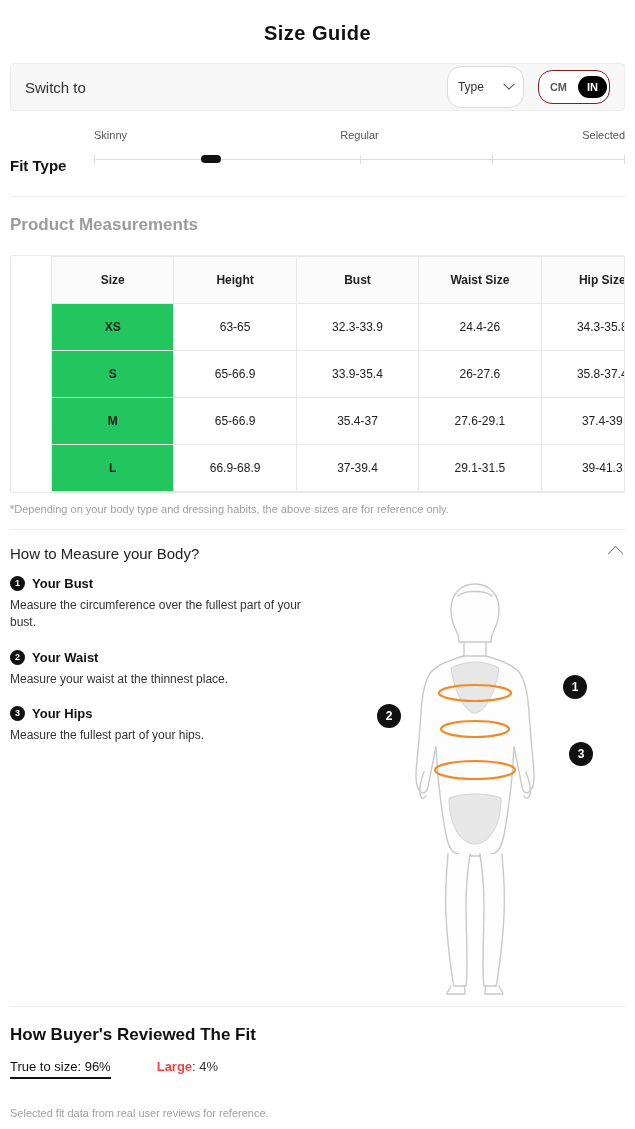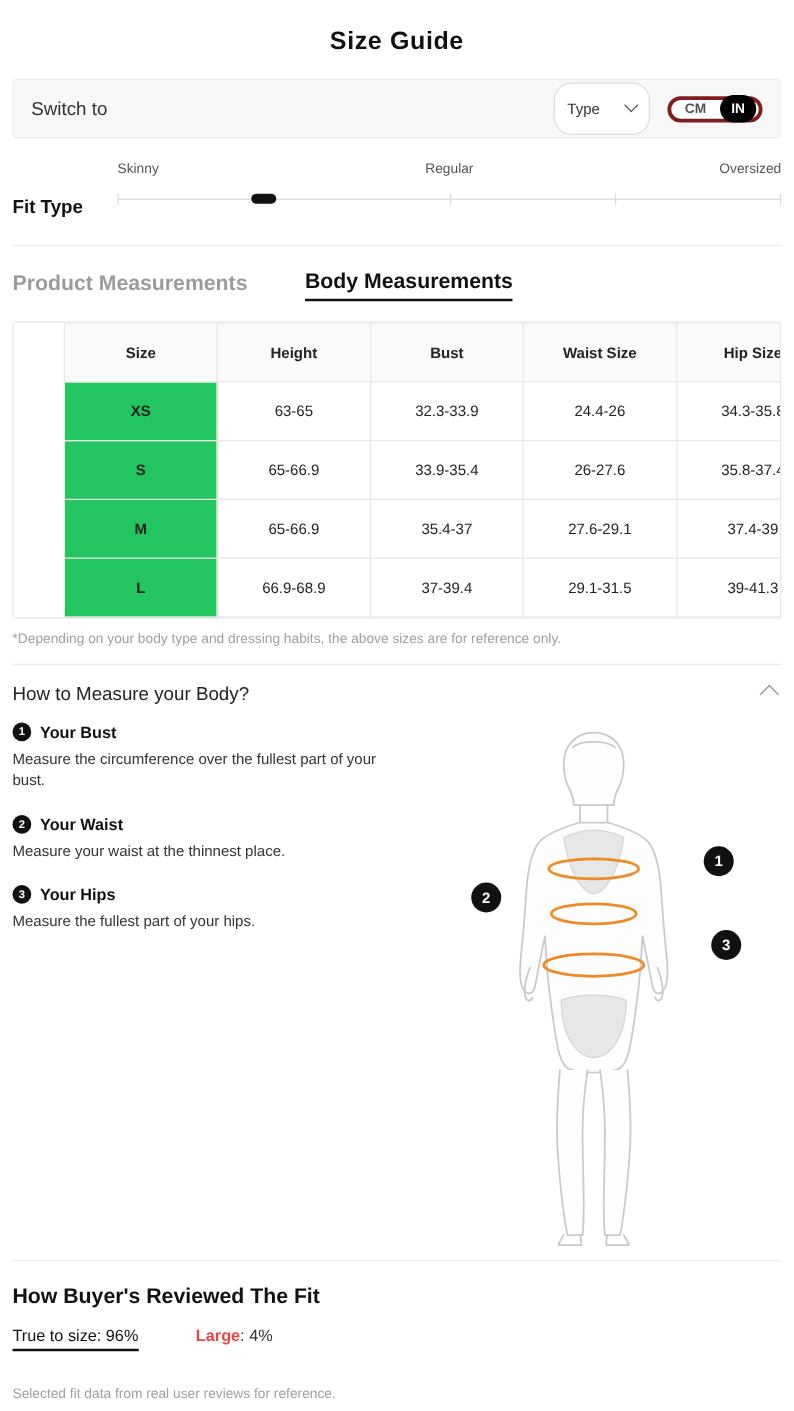--- a/index.html
+++ b/index.html
@@ -61,23 +61,23 @@
     padding: 0 10px;
   }
   .chev {
     width: 8px; height: 8px;
     border-right: 1.4px solid #555;
     border-bottom: 1.4px solid #555;
     transform: rotate(45deg) translate(-2px,-2px);
   }
   .unit-toggle {
     background: #fff;
-    border: 3px solid #7f1d1d;
+    border: 1px solid #7f1d1d;
     border-radius: 14px;
-    height: 21px;
+    height: 34px;
     display: flex;
     align-items: center;
     padding: 2px;
     gap: 2px;
   }
   .unit {
     font-size: 11px;
     font-weight: bold;
     padding: 0 9px;
     height: 22px;
@@ -333,35 +333,34 @@
     </div>
   </div>
 </div>
 
 <div class="fit-section">
   <div class="fit-label">Fit Type</div>
   <div class="fit-track-wrap">
     <div class="fit-ticks">
       <span class="tick-0">Skinny</span>
       <span class="tick-1">Regular</span>
-      <span class="tick-2">Oversized</span>
+      <span class="tick-2">Selected</span>
     </div>
     <div class="fit-track">
       <div class="fit-notch" style="left:0;"></div>
       <div class="fit-notch" style="left:50%;"></div>
       <div class="fit-notch" style="left:75%;"></div>
       <div class="fit-notch" style="right:0;"></div>
       <div class="fit-thumb"></div>
     </div>
   </div>
 </div>
 
 <div class="tabs">
   <div class="tab">Product Measurements</div>
-  <div class="tab active">Body Measurements</div>
 </div>
 
 <div class="table-wrap">
   <table>
     <thead>
       <tr>
         <th>Size</th>
         <th>Height</th>
         <th>Bust</th>
         <th>Waist Size</th>

